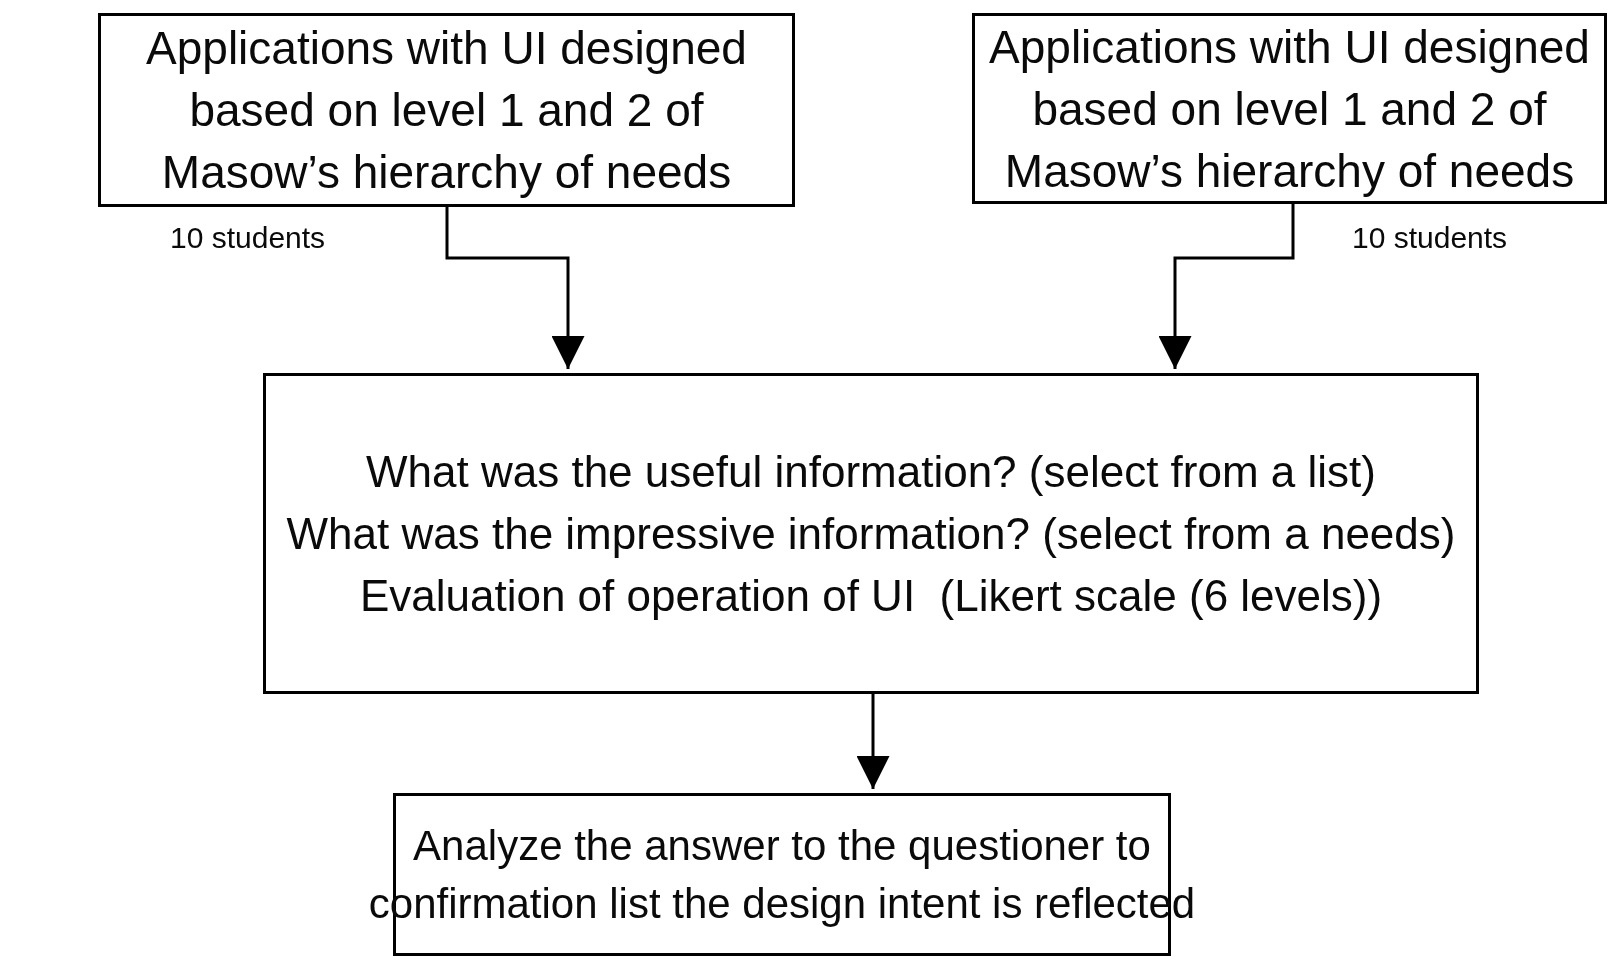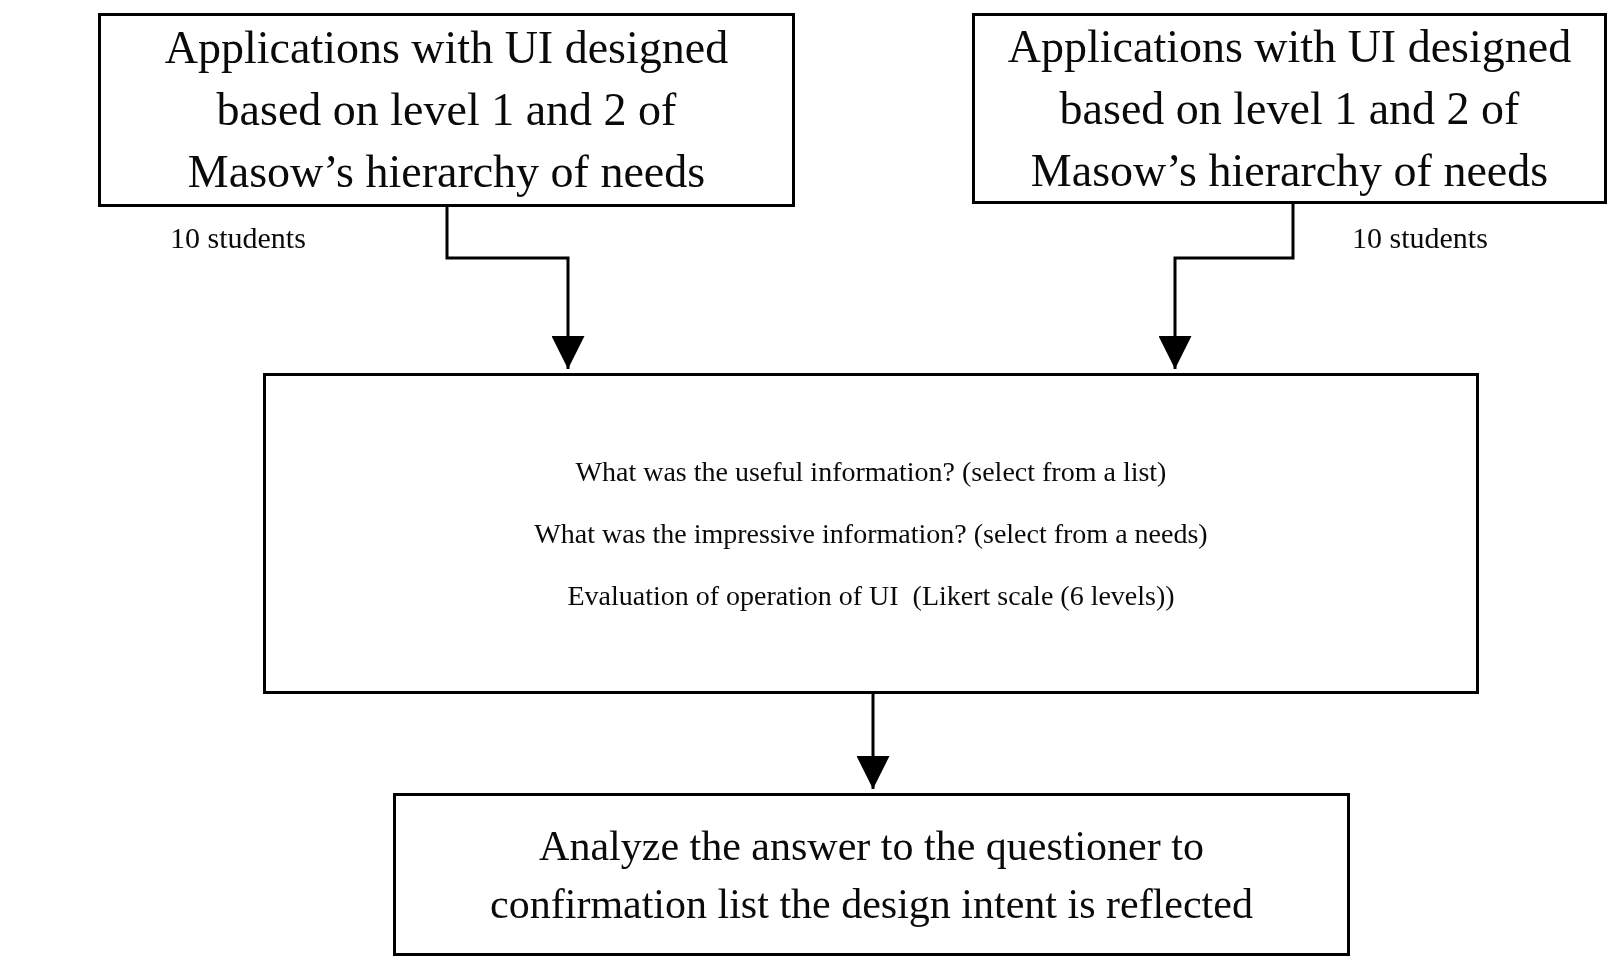--- a/index.html
+++ b/index.html
@@ -5,21 +5,21 @@
   html, body {
     margin: 0;
     padding: 0;
     background: #ffffff;
   }
   .canvas {
     position: relative;
     width: 1623px;
     height: 969px;
     background: #ffffff;
-    font-family: Liberation Serif, serif;
+    font-family: Liberation Sans, sans-serif;
     color: #0a0a0a;
     overflow: hidden;
   }
   .connectors {
     position: absolute;
     left: 0;
     top: 0;
     width: 1623px;
     height: 969px;
     pointer-events: none;
@@ -36,37 +36,37 @@
   }
   .box .line {
     white-space: pre;
     text-align: center;
   }
   .box-app {
     font-size: 46px;
     line-height: 62px;
   }
   .box-questionnaire {
-    font-size: 28px;
+    font-size: 44px;
     line-height: 62px;
   }
   .box-analysis {
     font-size: 42px;
     line-height: 58px;
   }
   .floating-label {
     position: absolute;
     white-space: pre;
     font-size: 30px;
     line-height: 50px;
   }
   #box-app-left   { left: 98px;  top: 13px;  width: 697px;  height: 194px; }
   #box-app-right  { left: 972px; top: 13px;  width: 635px;  height: 191px; }
   #box-questionnaire { left: 263px; top: 373px; width: 1216px; height: 321px; }
-  #box-analysis   { left: 393px; top: 793px; width: 957px;  height: 163px; }
+  #box-analysis   { left: 393px; top: 793px; width: 778px;  height: 163px; }
   #label-students-left  { left: 170px;  top: 213px; }
   #label-students-right { left: 1352px; top: 213px; }
   #label-questioner     { left: 10px;   top: 368px; }
 </style>
 </head>
 <body>
 
 <div class="canvas">
 
   <svg class="connectors" viewBox="0 0 1623 969" xmlns="http://www.w3.org/2000/svg">

